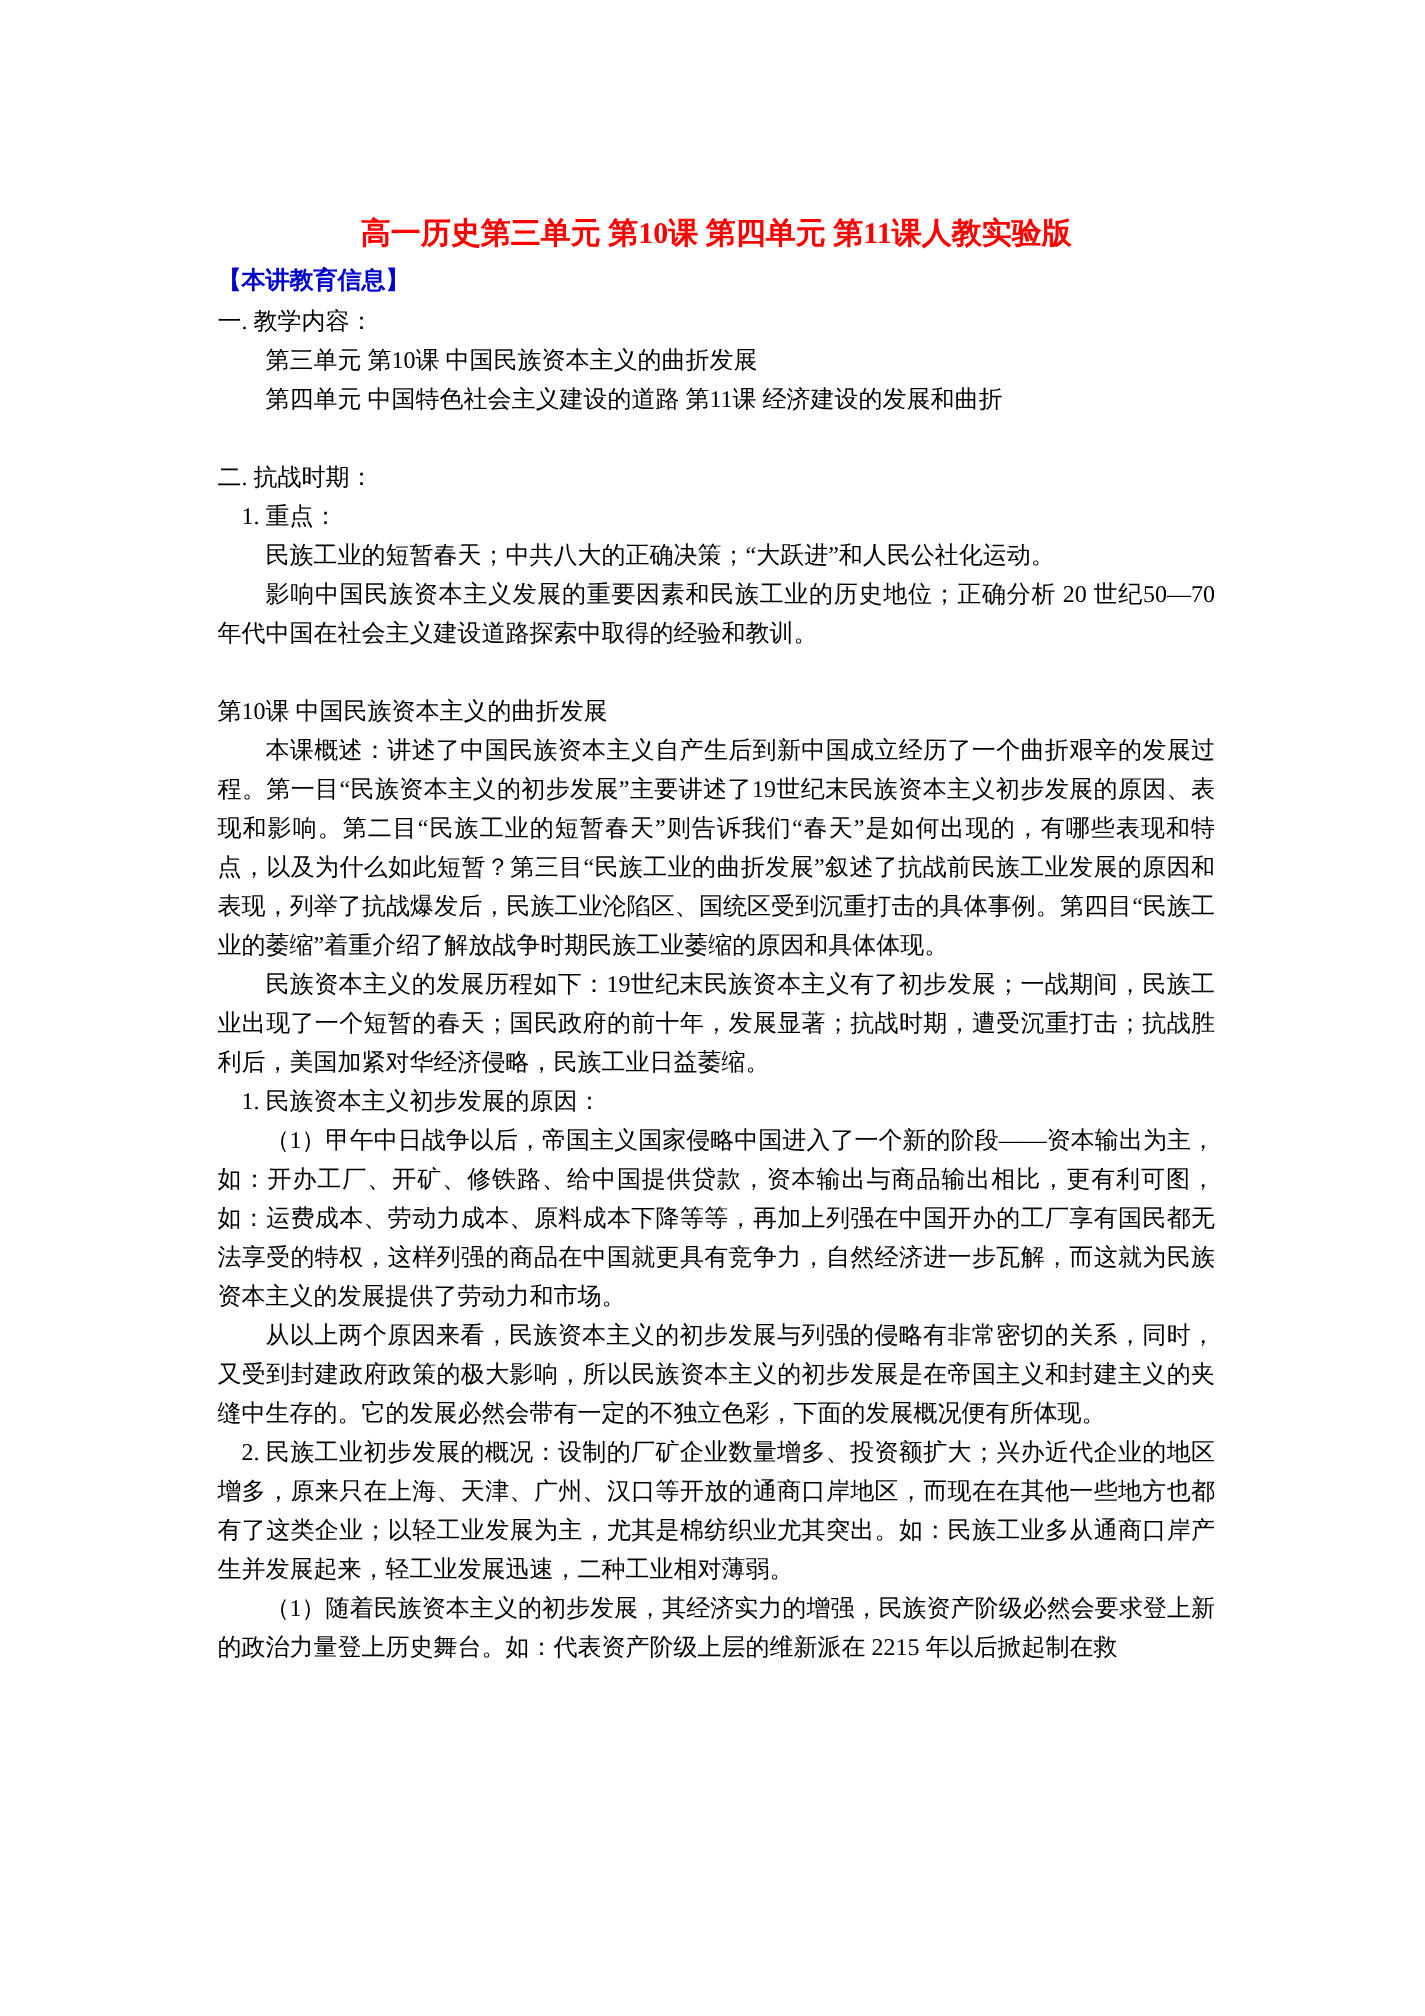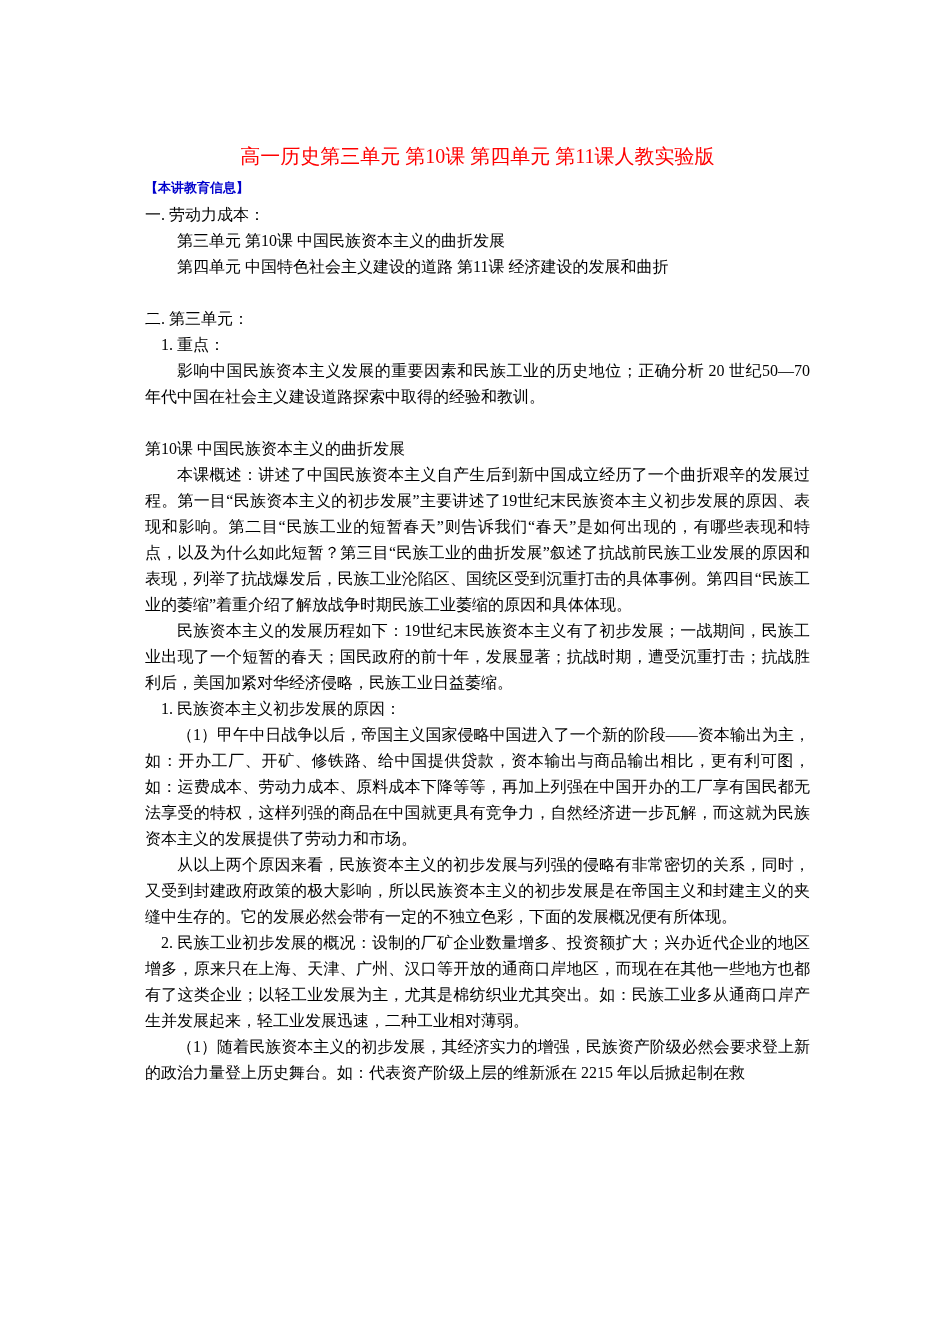--- a/index.html
+++ b/index.html
@@ -19,26 +19,26 @@
     font-family: "Liberation Serif", "DejaVu Serif", serif;
     font-size: 16px;
     line-height: 26px;
     overflow: hidden;
   }
   .doc-title {
     margin: 0 0 4px 0;
     text-align: center;
     font-size: 20px;
     line-height: 28px;
-    font-weight: normal;
+    font-weight: bold;
     color: var(--title_color, #ff0000);
   }
   .info-header {
     margin: 0;
-    font-size: 13px;
+    font-size: 16px;
     line-height: 28px;
     font-weight: bold;
     color: var(--info_color, #0000cc);
   }
   p.para {
     margin: 0;
     text-align: justify;
   }
   p.para.no-justify { text-align: left; }
   .indent-1 { text-indent: 1em; }
@@ -48,28 +48,29 @@
 </style>
 </head>
 <body>
 
 <div class="page">
 
   <h1 class="doc-title">高一历史第三单元 第10课 第四单元 第11课人教实验版</h1>
 
   <p class="info-header">【本讲教育信息】</p>
 
-  <p class="para no-justify">一. 劳动力成本：</p>
+  <p class="para no-justify">一. 教学内容：</p>
   <p class="para no-justify indent-2">第三单元 第10课 中国民族资本主义的曲折发展</p>
   <p class="para no-justify indent-2">第四单元 中国特色社会主义建设的道路 第11课 经济建设的发展和曲折</p>
 
   <div class="spacer"></div>
 
-  <p class="para no-justify">二. 第三单元：</p>
+  <p class="para no-justify">二. 抗战时期：</p>
   <p class="para no-justify indent-1">1. 重点：</p>
+  <p class="para no-justify indent-2">民族工业的短暂春天；中共八大的正确决策；“大跃进”和人民公社化运动。</p>
   <p class="para indent-2">影响中国民族资本主义发展的重要因素和民族工业的历史地位；正确分析 20 世纪50—70 年代中国在社会主义建设道路探索中取得的经验和教训。</p>
 
   <div class="spacer"></div>
 
   <p class="para center">第10课 中国民族资本主义的曲折发展</p>
 
   <p class="para indent-2">本课概述：讲述了中国民族资本主义自产生后到新中国成立经历了一个曲折艰辛的发展过程。第一目“民族资本主义的初步发展”主要讲述了19世纪末民族资本主义初步发展的原因、表现和影响。第二目“民族工业的短暂春天”则告诉我们“春天”是如何出现的，有哪些表现和特点，以及为什么如此短暂？第三目“民族工业的曲折发展”叙述了抗战前民族工业发展的原因和表现，列举了抗战爆发后，民族工业沦陷区、国统区受到沉重打击的具体事例。第四目“民族工业的萎缩”着重介绍了解放战争时期民族工业萎缩的原因和具体体现。</p>
   <p class="para indent-2">民族资本主义的发展历程如下：19世纪末民族资本主义有了初步发展；一战期间，民族工业出现了一个短暂的春天；国民政府的前十年，发展显著；抗战时期，遭受沉重打击；抗战胜利后，美国加紧对华经济侵略，民族工业日益萎缩。</p>
 
   <p class="para no-justify indent-1">1. 民族资本主义初步发展的原因：</p>

